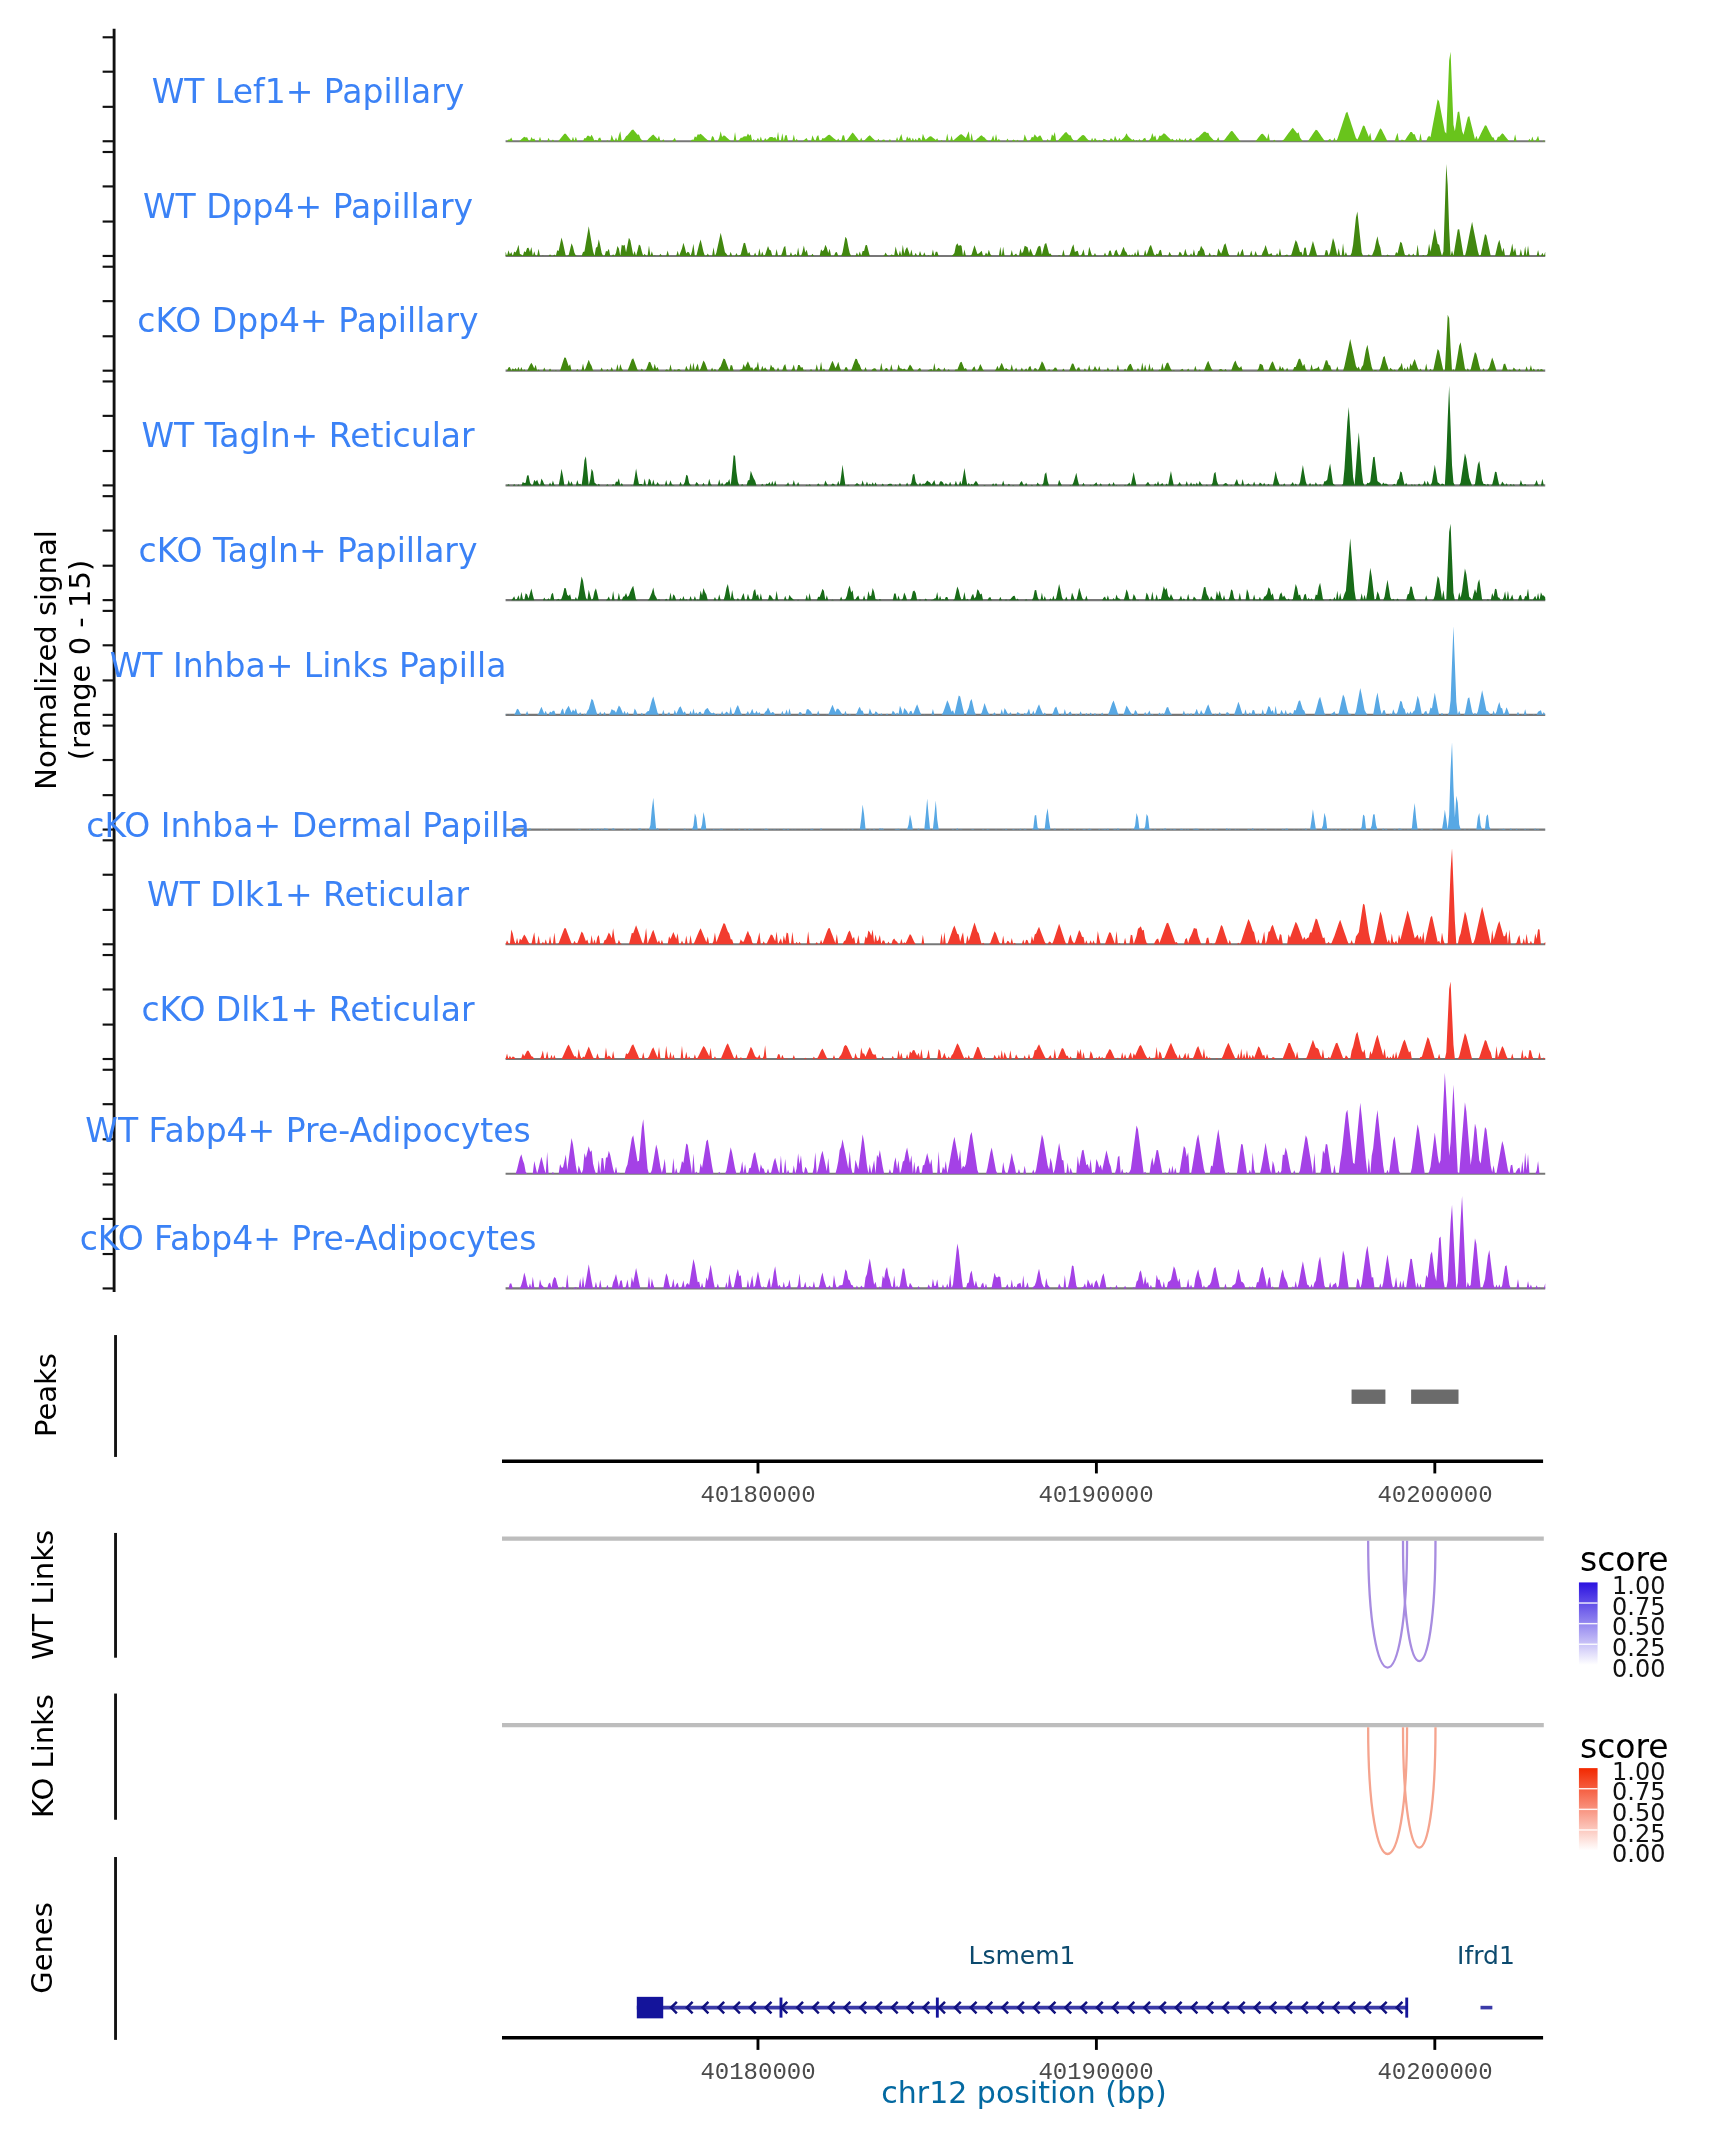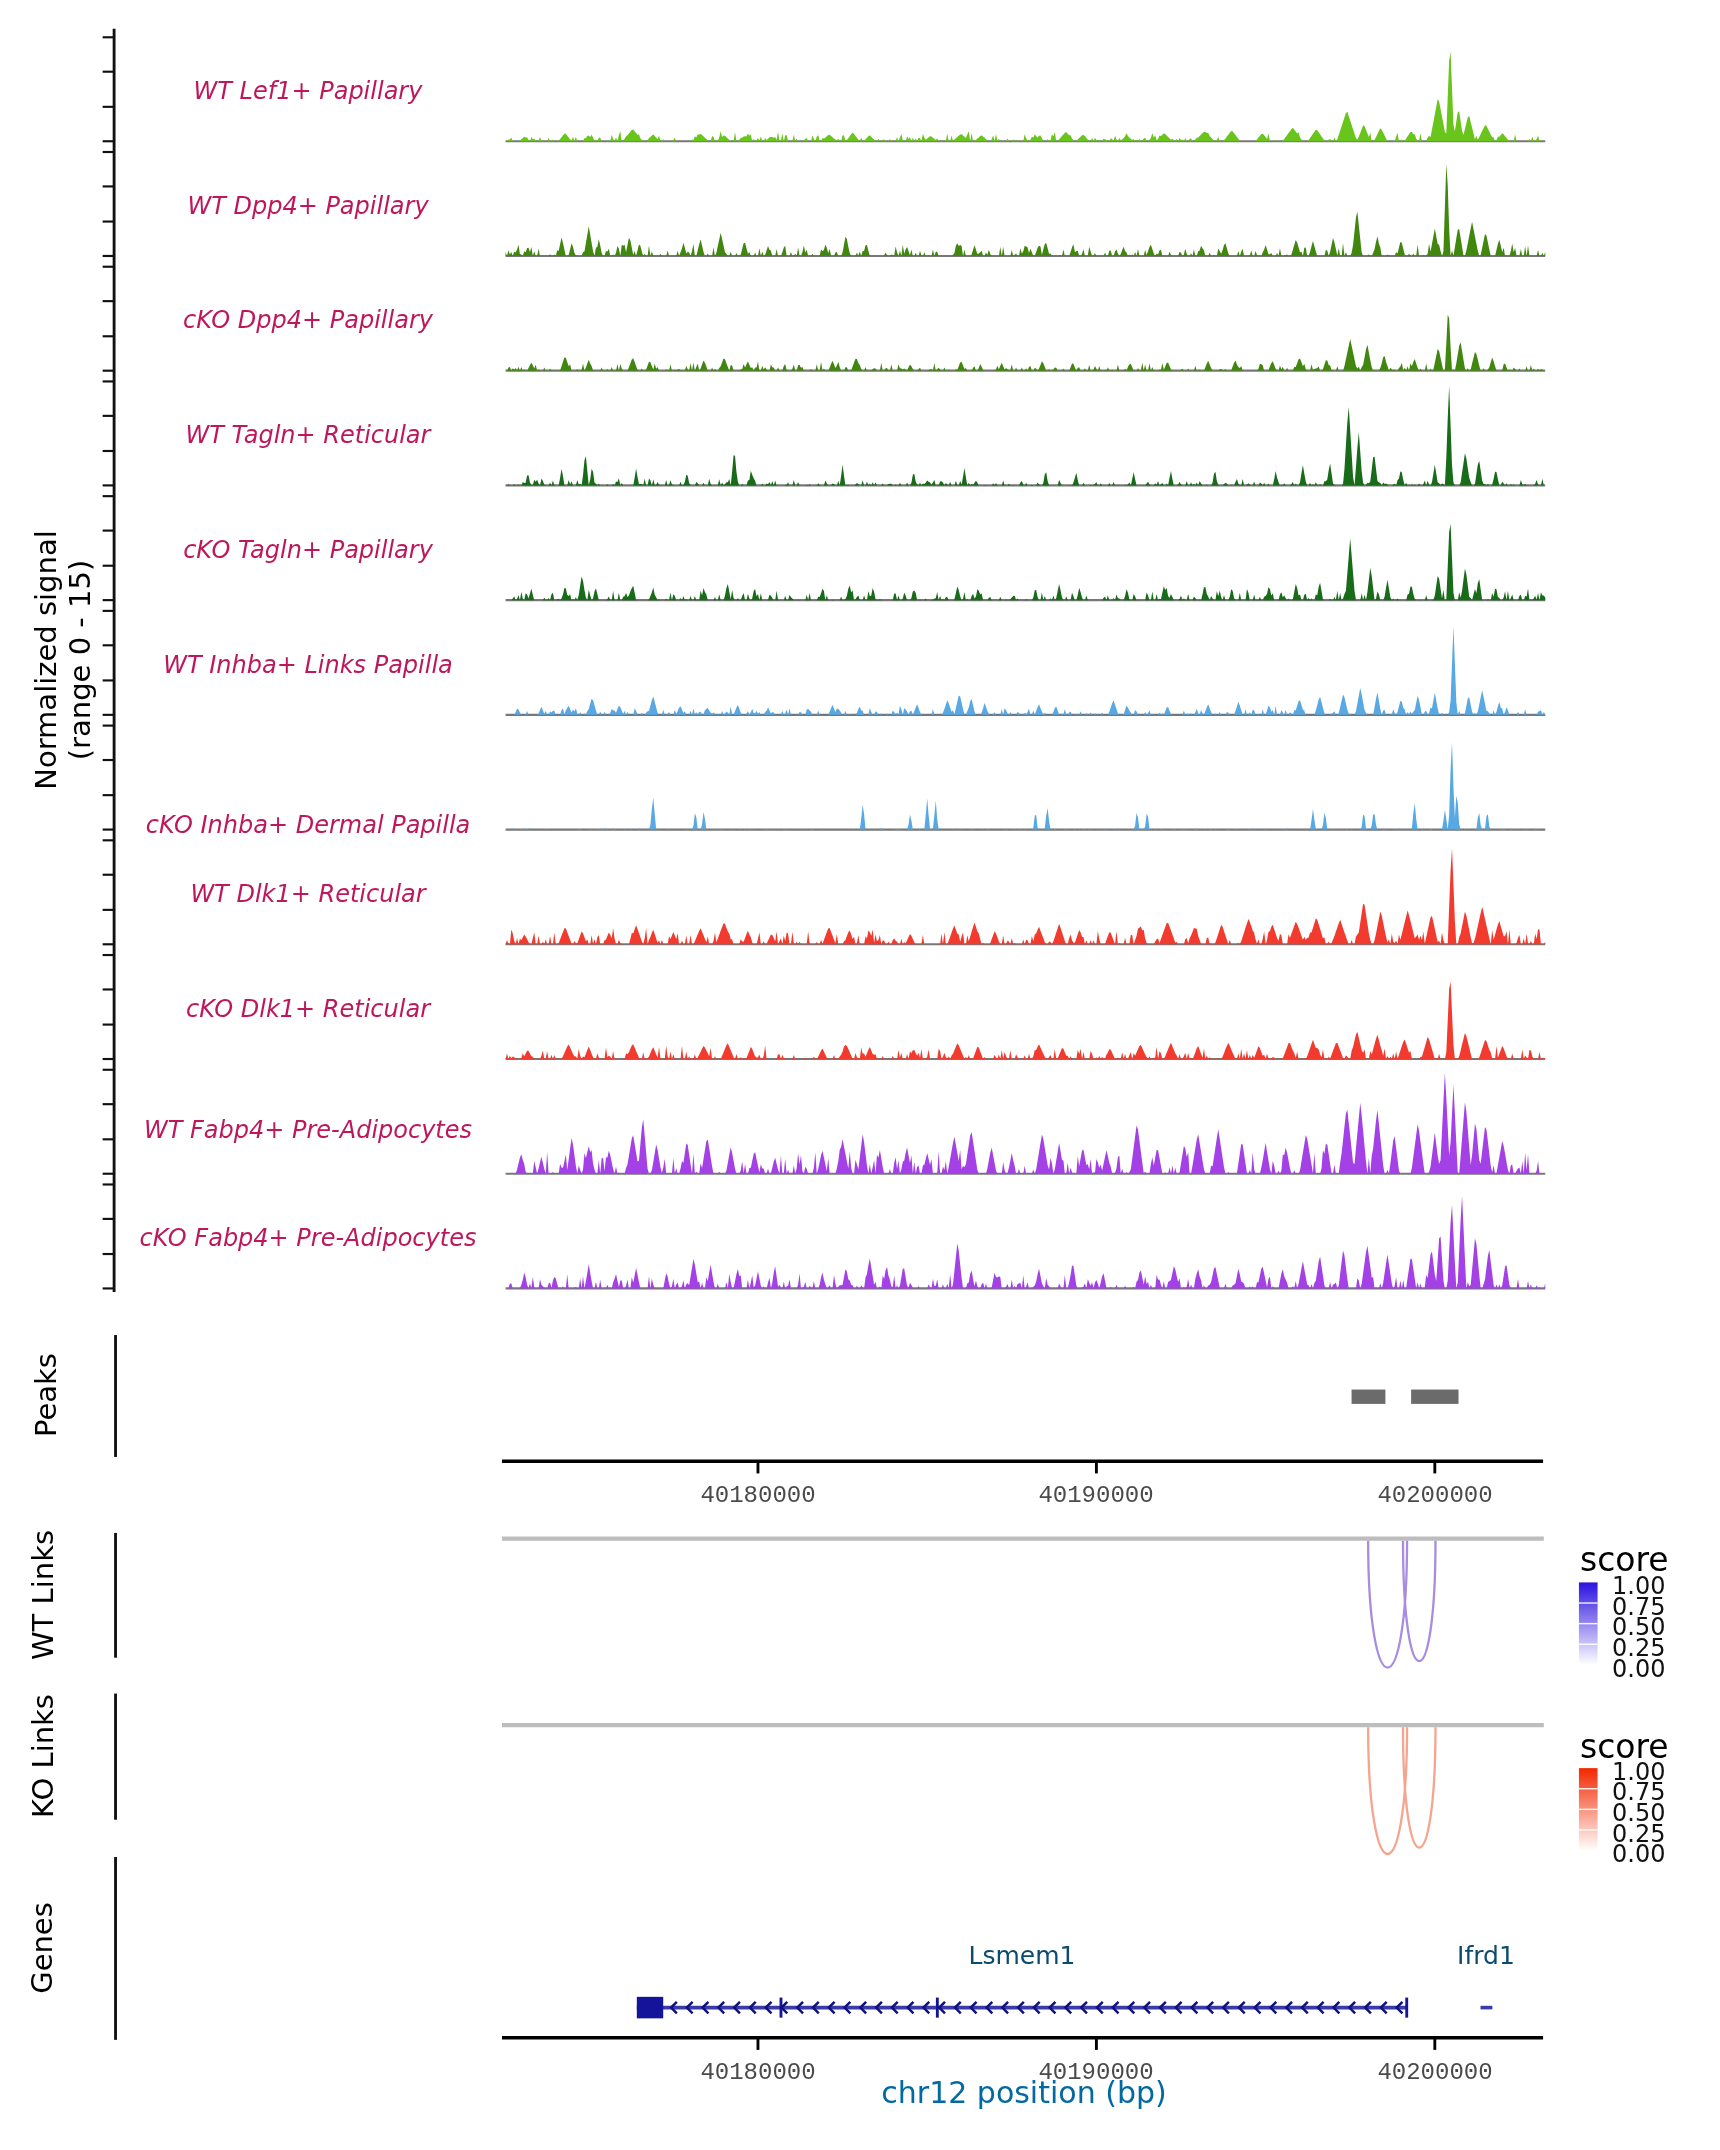--- a/index.html
+++ b/index.html
@@ -4,21 +4,21 @@
 <style>
   html,body{margin:0;padding:0;background:#fff;}
   #page{position:relative;width:1721px;height:2151px;background:#ffffff;
         font-family:"DejaVu Sans","Liberation Sans",sans-serif;overflow:hidden;}
   #gfx{position:absolute;left:0;top:0;}
   .abs{position:absolute;}
   .rot{transform:translate(-50%,-50%) rotate(-90deg);transform-origin:center;white-space:nowrap;}
   .ctr{transform:translate(-50%,-50%);white-space:nowrap;}
   .ylab{font-size:29px;color:#000;text-align:center;line-height:34px;}
   .seclab{font-size:29px;color:#000;}
-  .tracklab{font-size:24px;color:#be185d;font-style:italic;}
+  .tracklab{font-size:33px;color:#3b82f6;}
   .ticklab{font-size:24px;color:#4a4a4a;font-family:Liberation Mono, monospace;}
   .xlab{font-size:30px;color:#0369a1;}
   .legtitle{font-size:33px;color:#000;}
   .leglab{font-size:24px;color:#111;}
   .genelab{font-size:25px;color:#0c4a6e;}
 </style>
 </head>
 <body>
 
 <div id="page">

